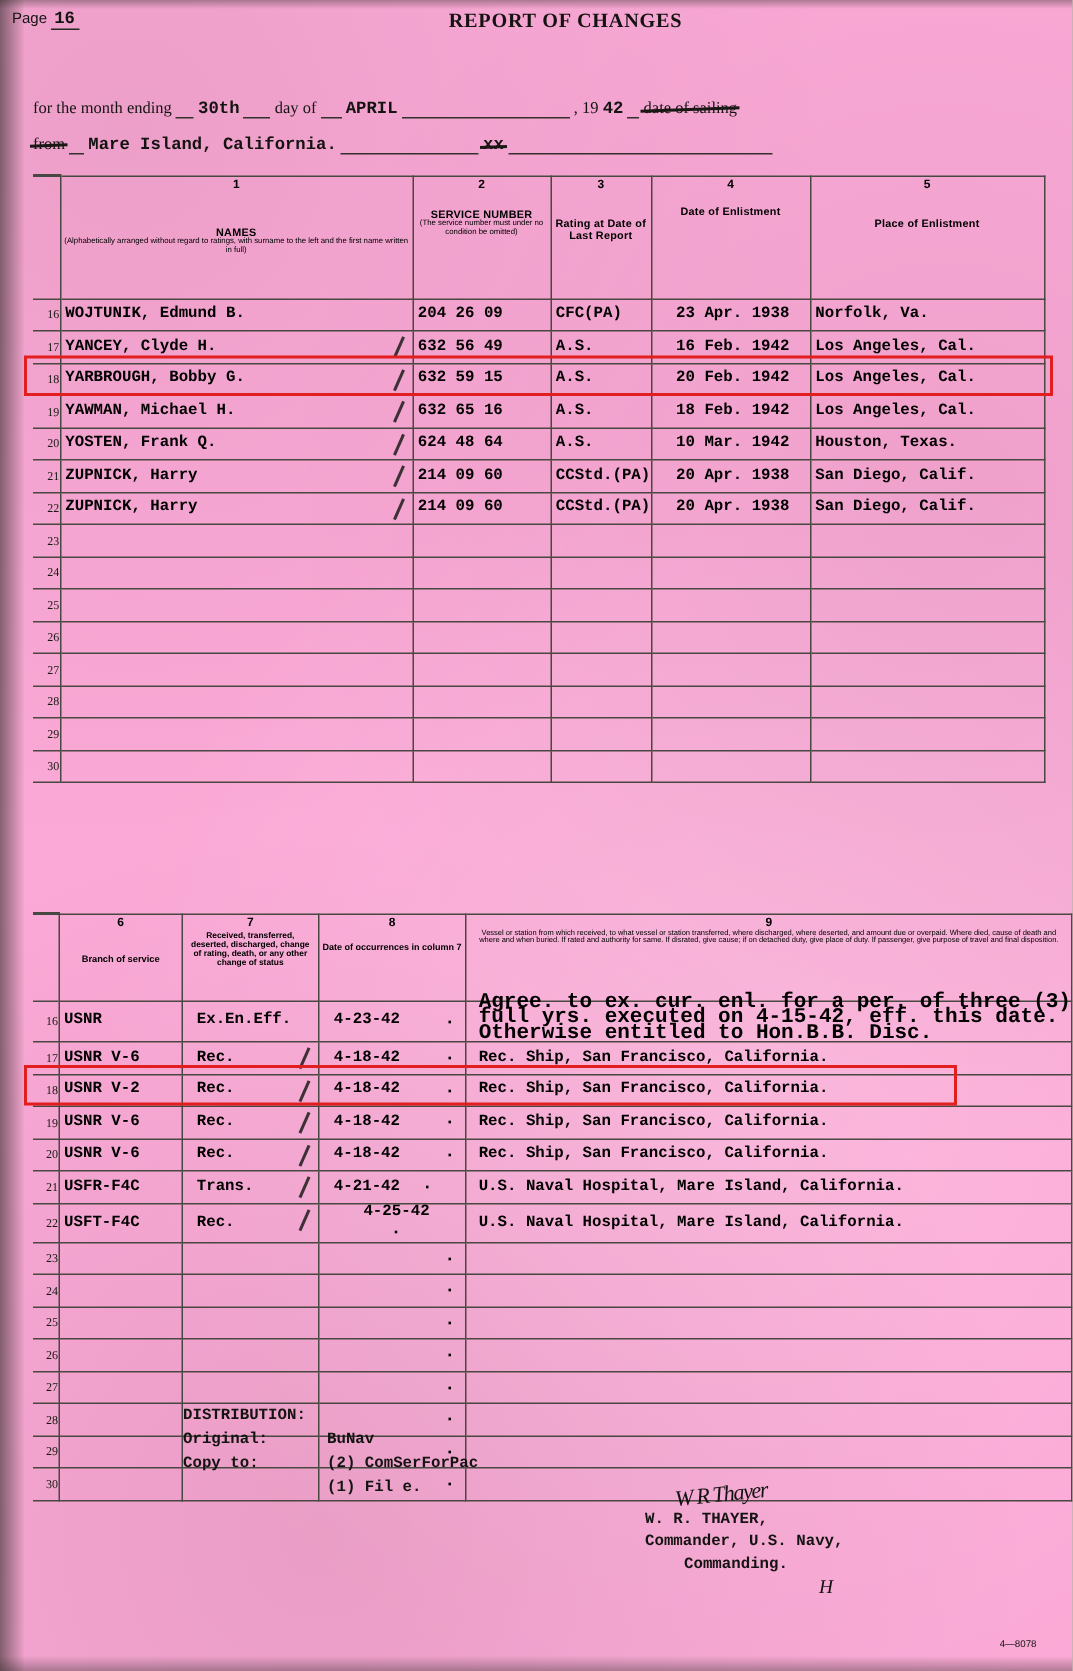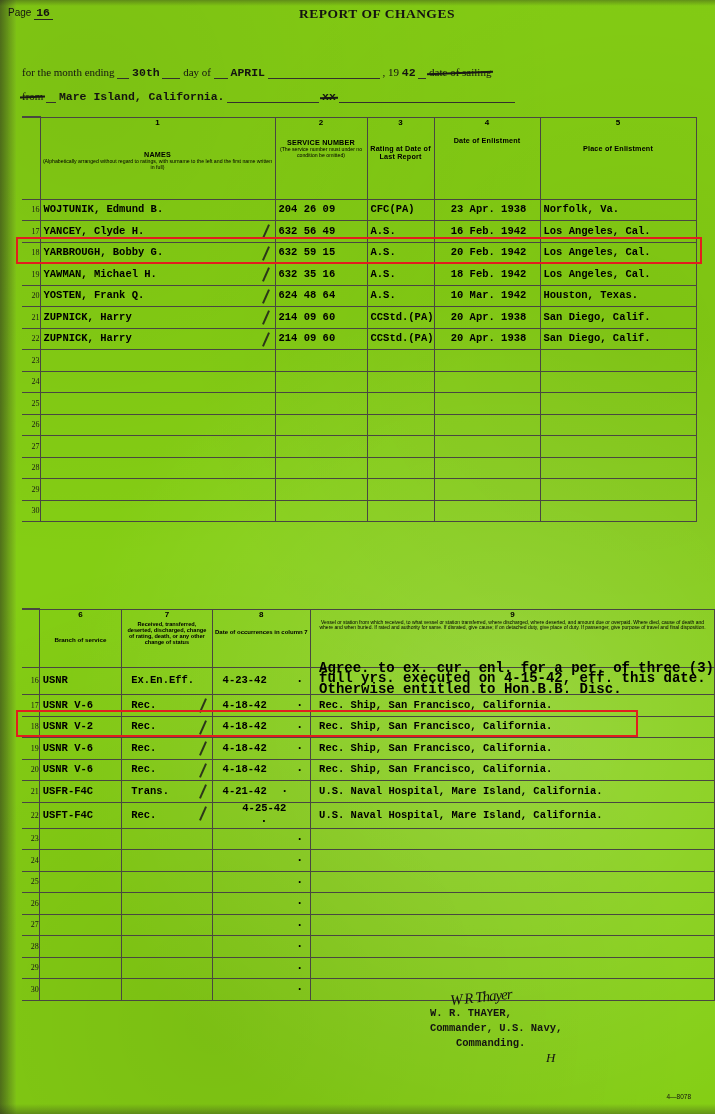--- a/index.html
+++ b/index.html
@@ -8,21 +8,21 @@
     width:715px; height:1114px;
     background:#b9b6ad;
     font-family:"Liberation Sans", sans-serif;
     overflow:hidden;
   }
   .page {
     position:relative;
     width:715px; height:1114px;
     background:
       linear-gradient(110deg,#d6d3ca 0%,#e2ded4 18%,#e6e2d8 45%,#dedac f0 70%,#d2cec4 100%);
-    background-color:#84cc16;
+    background-color:#f9a8d4;
     filter:contrast(1.02);
   }
   .grain {
     position:absolute; inset:0;
     background:
       radial-gradient(circle at 12% 8%, rgba(0,0,0,0.06), transparent 40%),
       radial-gradient(circle at 88% 30%, rgba(0,0,0,0.05), transparent 45%),
       radial-gradient(circle at 30% 92%, rgba(0,0,0,0.07), transparent 42%),
       radial-gradient(circle at 70% 65%, rgba(255,255,255,0.18), transparent 50%);
     pointer-events:none;
@@ -208,21 +208,21 @@
           <td class="cell ">
             <span class="t">Los Angeles, Cal.</span>
           </td>
         </tr>
         <tr>
           <td class="cell rownum" style="border-left: none; border-right: 1px solid rgb(74, 72, 66);">19</td>
           <td class="cell slash">
             <span class="t">YAWMAN, Michael H.</span>
           </td>
           <td class="cell ">
-            <span class="t">632 35 16</span>
+            <span class="t">632 65 16</span>
           </td>
           <td class="cell ">
             <span class="t">A.S.</span>
           </td>
           <td class="cell " style="text-align:center">
             <span class="t">18 Feb. 1942</span>
           </td>
           <td class="cell ">
             <span class="t">Los Angeles, Cal.</span>
           </td>
@@ -721,20 +721,35 @@
               <span style="font-size: 12px; font-weight: bold;">·</span>
             </div>
           </td>
           <td class="cell">
             <span class="t" style="white-space: pre; padding-left: 8px;"></span>
           </td>
         </tr>
       </tbody>
   </table>
 
+  <div class="dist ink" style="position:absolute; left:122px; top:936px;">
+    <div>DISTRIBUTION:</div>
+    <div style="display:flex">
+        <span style="width:96px">Original:</span>
+        <span>BuNav</span>
+      </div>
+    <div style="display:flex">
+        <span style="width:96px">Copy to:</span>
+        <span>(2) ComSerForPac</span>
+      </div>
+    <div style="display:flex">
+        <span style="width:96px"></span>
+        <span>(1) Fil e.</span>
+      </div>
+  </div>
 
   <div class="ink" style="position:absolute; left:430px; top:988px; text-align:left;">
     <div class="sig" style="margin-left:20px;">W R Thayer</div>
     <div class="dist" style="line-height:15px;">
       <div>W. R. THAYER,</div>
       <div>Commander, U.S. Navy,</div>
       <div style="padding-left:26px;">Commanding.</div>
     </div>
   </div>
   <div class="ink" style="position:absolute;left:546px;top:1050px;font-family:'Liberation Serif',serif;font-style:italic;font-size:13px;">H</div>

